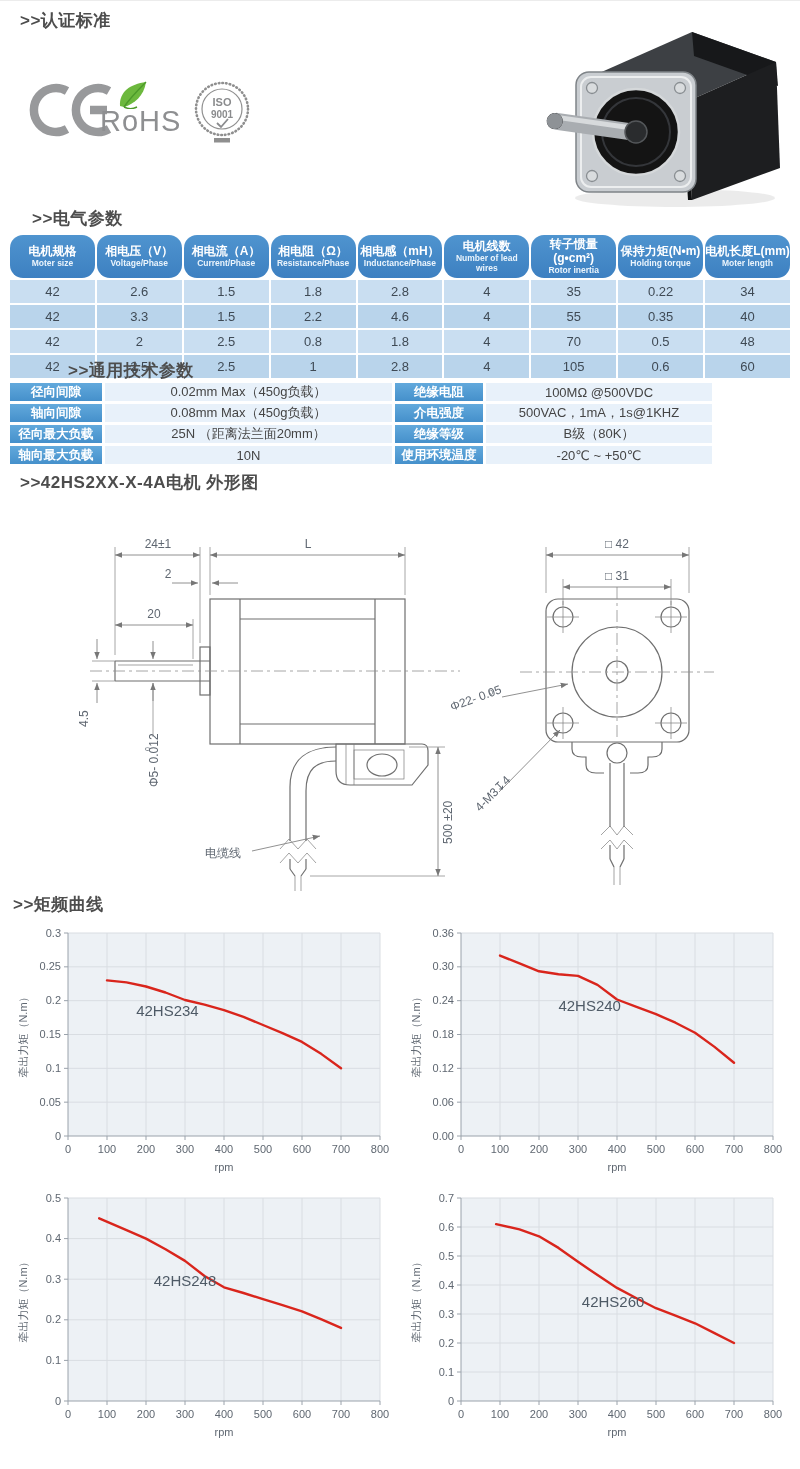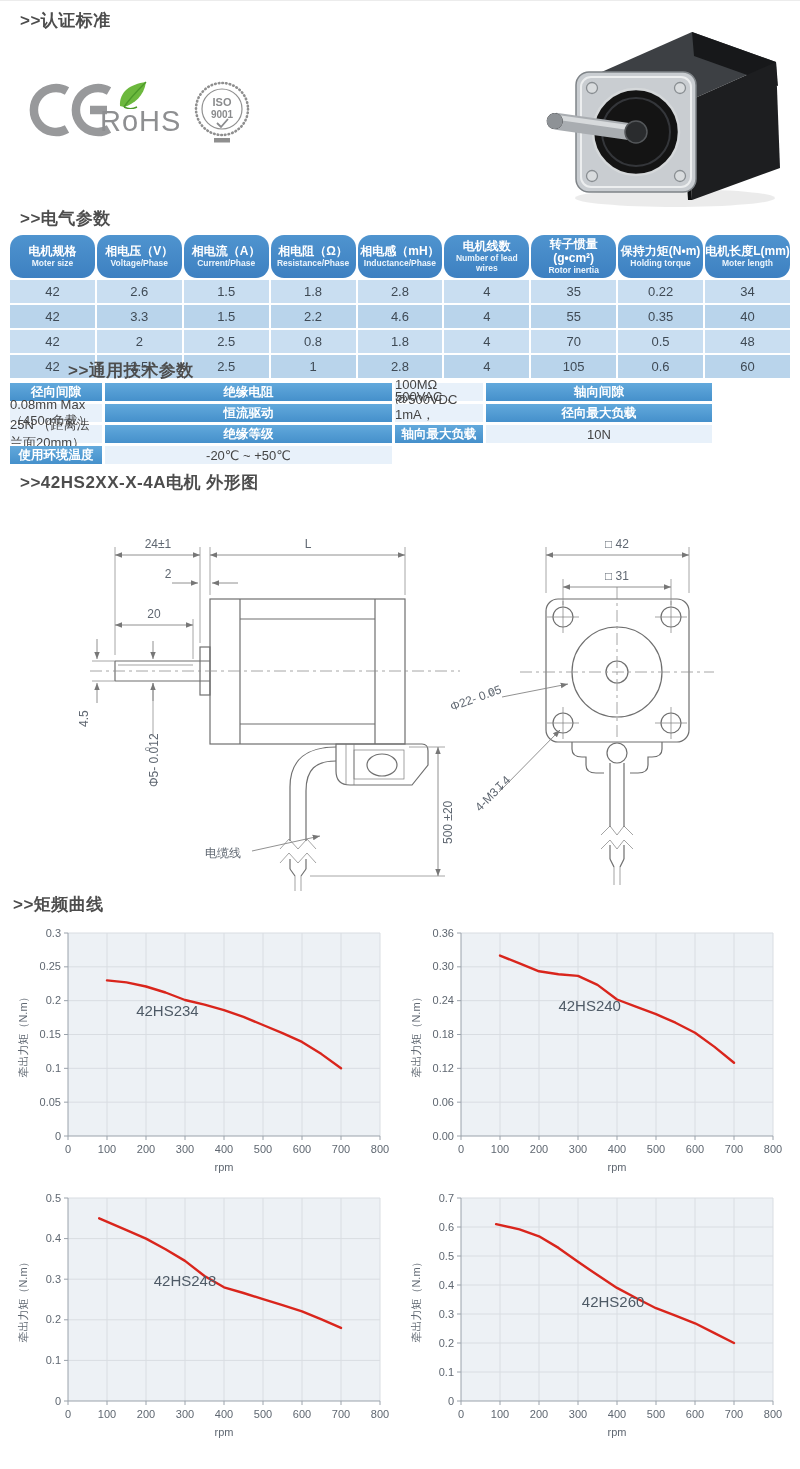--- a/index.html
+++ b/index.html
@@ -102,21 +102,21 @@
       <g transform="rotate(8 96 116)">
         <rect x="8" y="108" width="88" height="17" rx="8" fill="#a9adb1"></rect>
         <rect x="8" y="110" width="88" height="5" rx="2.5" fill="#d7dadc"></rect>
         <circle cx="14" cy="116.5" r="8" fill="#8e9ardea"></circle>
         <circle cx="14" cy="116.5" r="8" fill="#8e9296"></circle>
       </g>
       <circle cx="96" cy="116" r="11" fill="#2a2c2e" stroke="#54575a" stroke-width="1.5"></circle>
     </g>
   </svg>
 
-  <div class="heading" style="left:20px;top:206px;text-align:center;">&gt;&gt;电气参数</div>
+  <div class="heading" style="left:32px;top:206px;text-align:center;">&gt;&gt;电气参数</div>
   <table id="etable">
     <thead>
         <tr>
           <th>
             <div class="zh">电机规格</div>
             <div class="en">Moter size</div>
           </th>
           <th>
             <div class="zh">相电压（V）</div>
             <div class="en">Voltage/Phase</div>
@@ -195,29 +195,31 @@
           <td>105</td>
           <td>0.6</td>
           <td>60</td>
         </tr>
       </tbody>
   </table>
 
   <div class="heading" style="left:20px;top:358px;margin-left:48px;">&gt;&gt;通用技术参数</div>
   <div id="gtable">
       <div class="glabel">径向间隙</div>
+      <div class="gvalue">0.02mm Max（450g负载）</div>
       <div class="glabel">绝缘电阻</div>
       <div class="gvalue">100MΩ @500VDC</div>
       <div class="glabel">轴向间隙</div>
       <div class="gvalue">0.08mm Max（450g负载）</div>
-      <div class="glabel">恒流驱动</div>
+      <div class="glabel">介电强度</div>
       <div class="gvalue">500VAC，1mA，1s@1KHZ</div>
       <div class="glabel">径向最大负载</div>
       <div class="gvalue">25N （距离法兰面20mm）</div>
       <div class="glabel">绝缘等级</div>
+      <div class="gvalue">B级（80K）</div>
       <div class="glabel">轴向最大负载</div>
       <div class="gvalue">10N</div>
       <div class="glabel">使用环境温度</div>
       <div class="gvalue">-20℃ ~ +50℃</div>
     </div>
 
   <div class="heading" style="left:20px;top:470px;">&gt;&gt;42HS2XX-X-4A电机 外形图</div>
 
   <svg id="drawing" width="760" height="392" viewBox="0 0 760 392">
     <defs>

